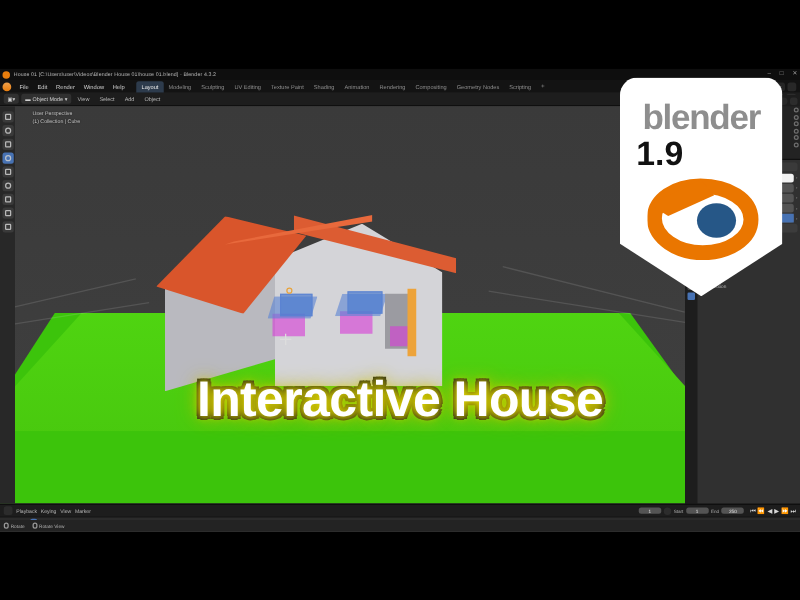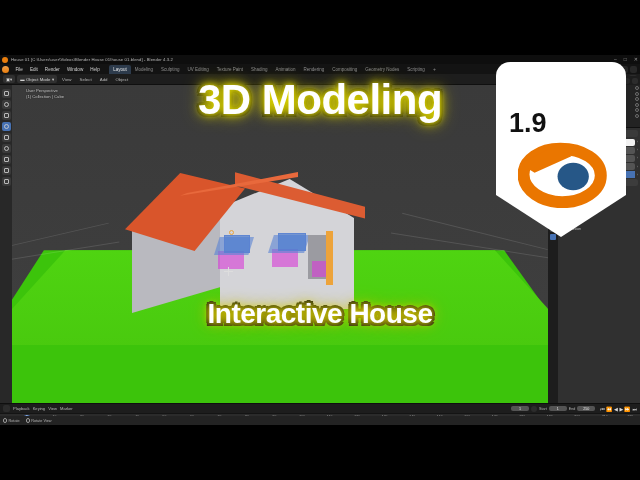--- a/index.html
+++ b/index.html
@@ -151,21 +151,21 @@
   
   .overlay-title, .overlay-sub {
     position:absolute; left:0; width:640px; text-align:center; z-index:70;
     font-weight:bold; color:#ffffff; font-family:"Liberation Sans", sans-serif;
     text-shadow:
       0 0 6px #e9e000, 0 0 12px #d9d000, 0 0 18px #b8b000,
       2.5px 2.5px 0 #1a1a1a, -2.5px 2.5px 0 #1a1a1a, 2.5px -2.5px 0 #1a1a1a, -2.5px -2.5px 0 #1a1a1a,
       0 3px 0 #1a1a1a, 3px 0 0 #1a1a1a, 0 -3px 0 #1a1a1a, -3px 0 0 #1a1a1a;
   }
   .overlay-title { top:76px; font-size:42px; letter-spacing:-0.5px;}
-  .overlay-sub { top:298px; font-size:28px; letter-spacing:-0.5px;}
+  .overlay-sub { top:298px; font-size:40px; letter-spacing:-0.5px;}
 
   
   .badge { position:absolute; right:14px; top:62px; width:130px; height:175px; z-index:72;
            background:#fff; border-radius:14px 14px 14px 14px;
            clip-path: polygon(0% 0%, 100% 0%, 100% 76%, 50% 100%, 0% 76%); }
   .badge-word { position:absolute; left:0; top:16px; width:130px; text-align:center;
                 font-size:28px; font-weight:bold; color:#8e8e8e; letter-spacing:-1px;}
   .badge-ver { position:absolute; left:13px; top:46px; font-size:27px; font-weight:bold; color:#111;}
   .badge-mark { position:absolute; left:22px; top:70px; width:92px; height:76px;}
 </style>
@@ -567,24 +567,24 @@
         <div>5:52 PM</div>
         <div>9/28/2024</div>
       </span>
       <span>💬</span>
     </span>
   </div>
 
   <div class="bar-top"></div>
   <div class="bar-bot"></div>
 
-  <div class="overlay-title">3D Modeling</div>
   <div class="overlay-sub">Interactive House</div>
 
   <div class="badge">
+    <div class="badge-word">blender</div>
     <div class="badge-ver">1.9</div>
     <svg class="badge-mark" viewBox="0 0 100 82">
       <path d="M6 46 C6 30 24 18 46 18 C70 18 90 30 90 47 C90 64 70 76 48 76 C26 76 6 63 6 46 Z" fill="none" stroke="#ea7600" stroke-width="13"></path>
       <path d="M2 34 L46 12 L58 26 L18 44 Z" fill="#ea7600"></path>
       <ellipse cx="60" cy="48" rx="17" ry="15" fill="#265787"></ellipse>
     </svg>
   </div>
 
 </div>
 

